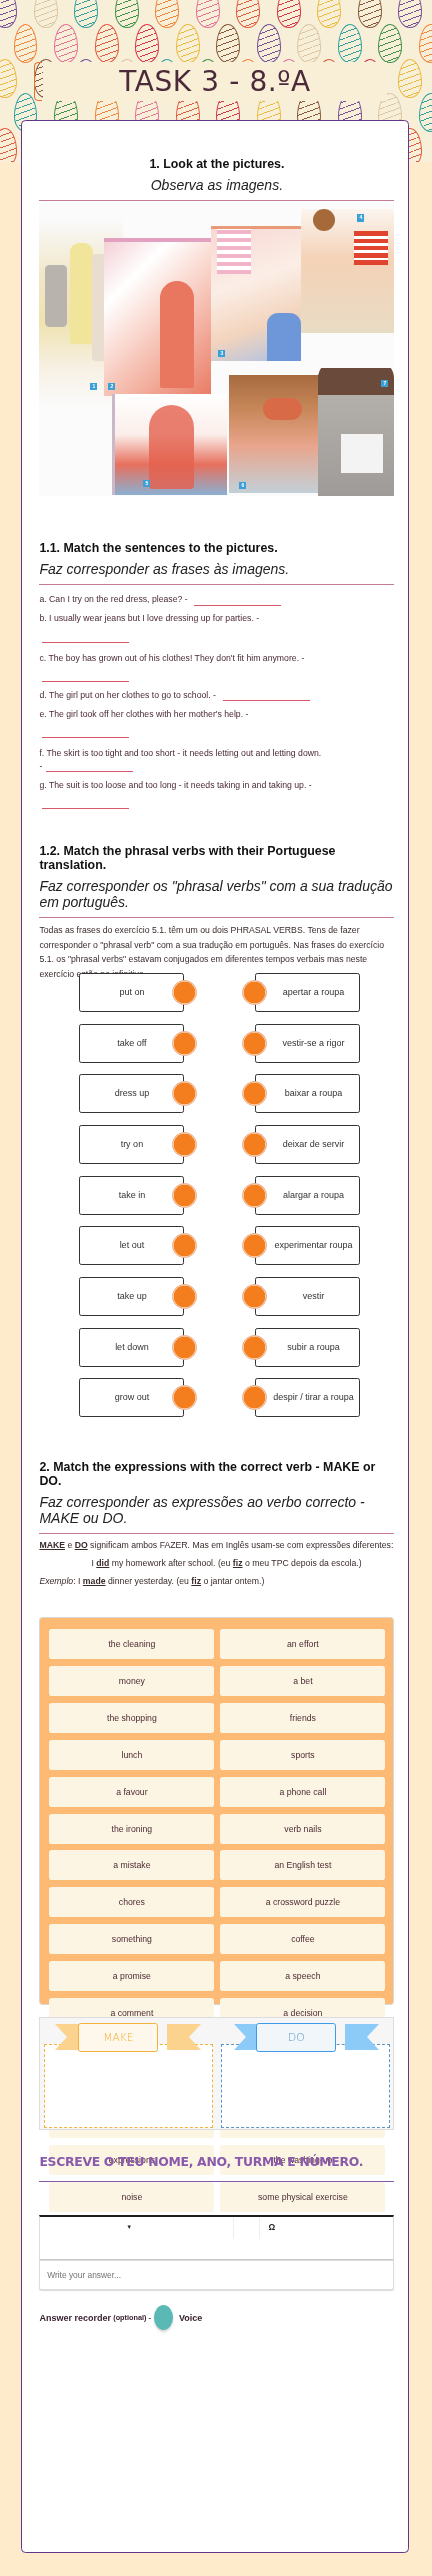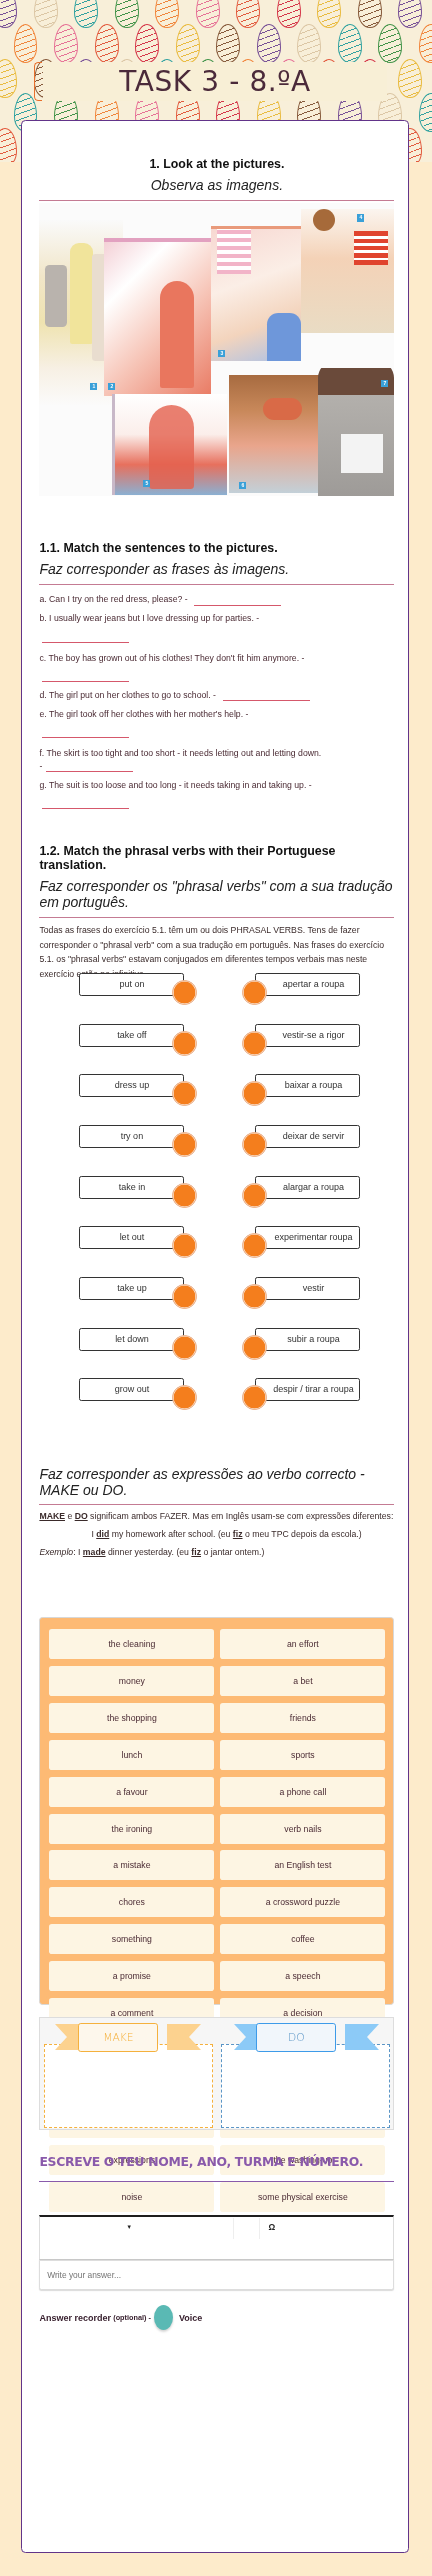--- a/index.html
+++ b/index.html
@@ -68,21 +68,21 @@
   
   .sent { font-size: 8.7px; color: #4a2a33; line-height: 12.4px; }
   .blank {
     display: inline-block; width: 87px; height: 7.9px; border-bottom: 0.8px solid #d5586b;
     vertical-align: bottom; margin-left: 6.8px;
   }
   .blank.block { display: block; margin-left: 2.3px; margin-top: 10px; }
   
   .match-row { position: absolute; left: 57px; width: 286px; height: 39px; }
   .m-box {
-    position: absolute; top: 0; height: 23px; border: 0.6px solid #333; border-radius: 2.3px;
+    position: absolute; top: 0; height: 39px; border: 0.6px solid #333; border-radius: 2.3px;
     background: #fff; display: flex; align-items: center; justify-content: center;
     font-size: 9px; color: #333; text-align: center; line-height: 14.6px;
   }
   .m-left { left: 0; width: 105px; }
   .m-right { left: 176px; width: 105px; padding-left: 11.3px; }
   .dot {
     position: absolute; top: 7.3px; width: 25px; height: 25px; border-radius: 50%;
     background: #f47e1d; border: 0.6px solid #e9b89a; box-shadow: 0 0 0 0.6px #fff inset;
   }
   .dot-l { left: 93px; }
@@ -383,20 +383,21 @@
         </div>
         <div class="dot dot-l"></div>
         <div class="m-box m-right">
           <span>despir / tirar a roupa</span>
         </div>
         <div class="dot dot-r"></div>
       </div>
     </div>
 
   <div class="section" style="top:1339px;">
+    <div class="q-title">2. Match the expressions with the correct verb - MAKE or DO.</div>
     <div class="q-sub">Faz corresponder as expressões ao verbo correcto - MAKE ou DO.</div>
     <div class="rule"></div>
     <p class="body-text" style="margin-top:4.5px;">
       <b><u>MAKE</u></b><span> e </span><b><u>DO</u></b><span> significam ambos FAZER. Mas em Inglês usam-se com expressões diferentes:</span>
     </p>
     <p class="body-text" style="margin-top:3.4px;text-indent:52px;">
       <span>I </span><b><u>did</u></b><span> my homework after school. (eu </span><b><u>fiz</u></b><span> o meu TPC depois da escola.)</span>
     </p>
     <p class="body-text" style="margin-top:3.4px;">
       <i>Exemplo</i><span>: I </span><b><u>made</u></b><span> dinner yesterday. (eu </span><b><u>fiz</u></b><span> o jantar ontem.)</span>

